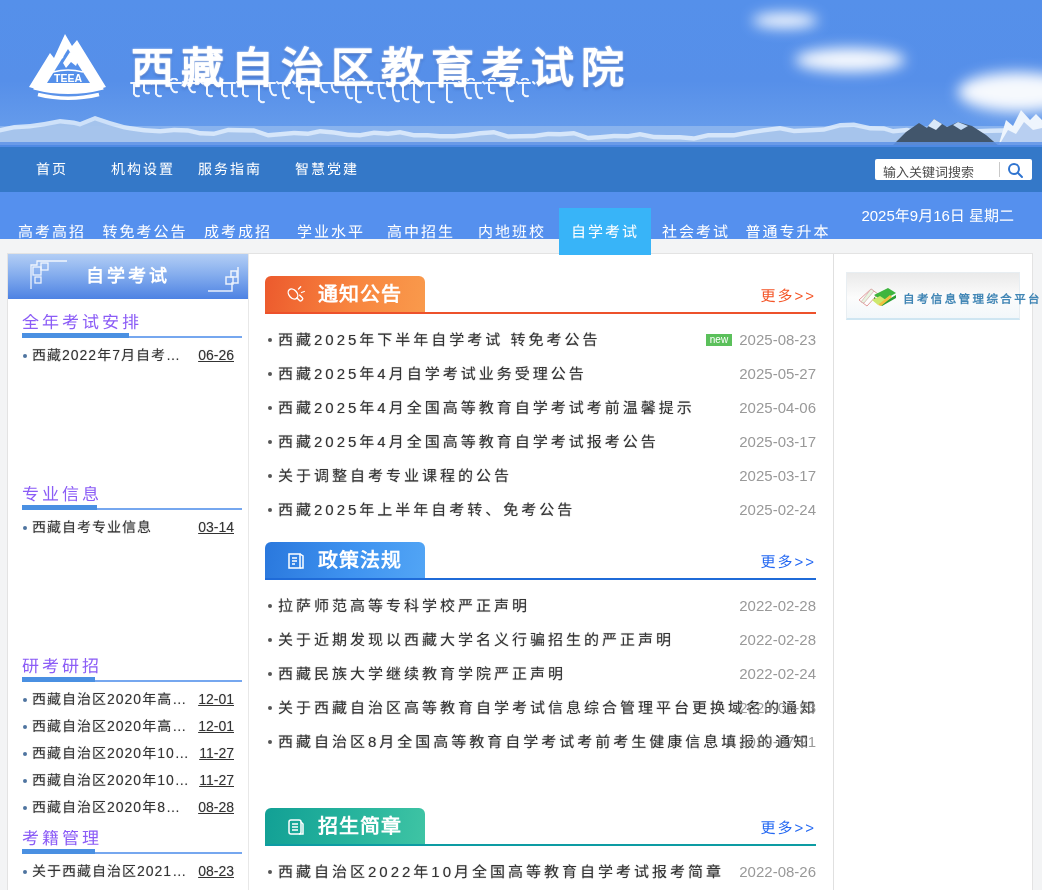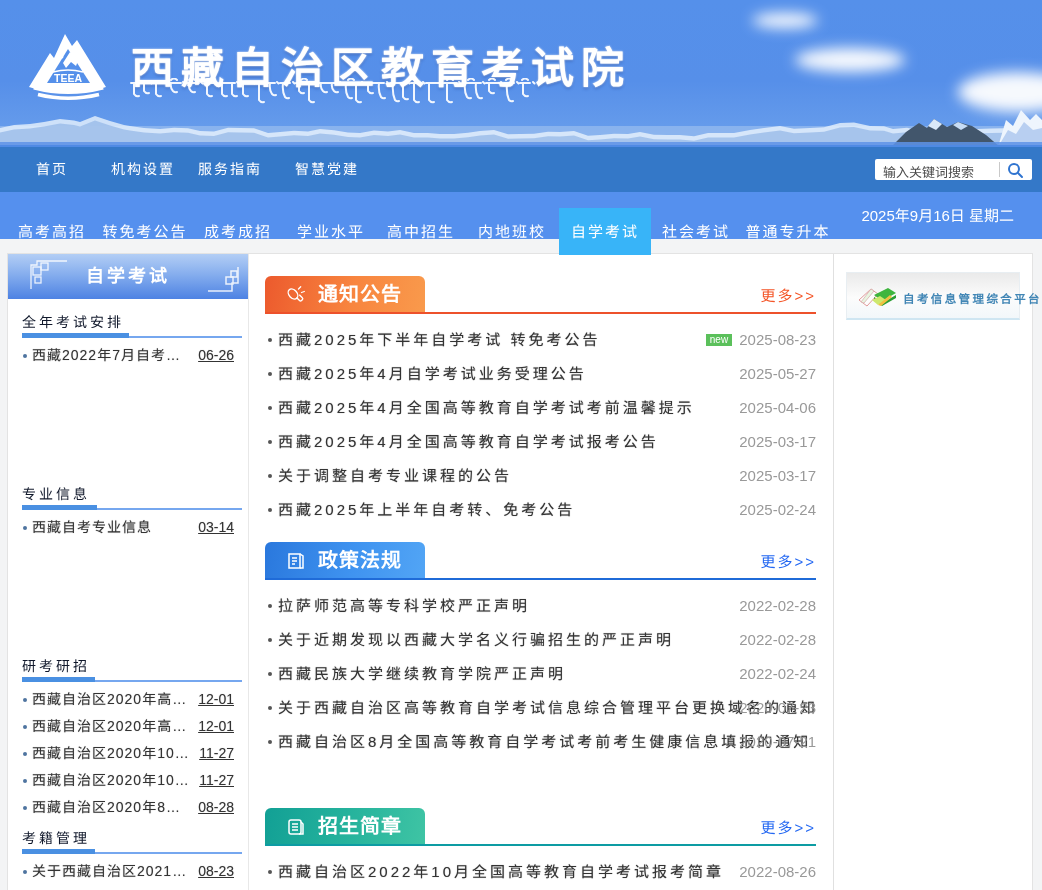--- a/index.html
+++ b/index.html
@@ -28,21 +28,21 @@
 
 .wrap{width:1026px;margin:14px 0 0 7px;background:#fff;border:1px solid #e3e3e3;display:flex;min-height:700px;}
 .lcol{width:241px;border-right:1px solid #e8e8e8;}
 .mcol{width:585px;border-right:1px solid #e0e0e0;padding:22px 17px 0 16px;}
 .rcol{width:198px;}
 
 .lhead{position:relative;height:45px;background:linear-gradient(180deg,#b3cef5 0%,#86aeee 45%,#4d82e3 100%);color:#fff;text-align:center;line-height:45px;font-size:18px;font-weight:bold;letter-spacing:3px;}
 .lhead svg{position:absolute;}
 .sec{height:172px;overflow:hidden;padding:0 14px;}
 .sec.first{margin-top:15px;}
-.sec h3{font-size:14px;font-weight:normal;color:#0f172a;line-height:17px;letter-spacing:3px;}
+.sec h3{font-size:17px;font-weight:normal;color:#8b5cf6;line-height:17px;letter-spacing:3px;}
 .tline{position:relative;height:5px;margin-top:2px;width:220px;}
 .tline:before{content:"";position:absolute;left:0;bottom:0;width:100%;height:2px;background:#76a7ef;}
 .tline:after{content:"";position:absolute;left:0;top:0;width:73px;height:5px;background:#4a90e2;}
 .tline.w106:after{width:107px;}
 .tline.w75:after{width:75px;}
 .sec ul{list-style:none;margin-top:4px;}
 .sec li{position:relative;height:27px;line-height:27px;font-size:14px;color:#333;padding-left:10px;white-space:nowrap;text-shadow:0 0 1px rgba(40,40,40,.35);}
 .sec li:before{content:"";position:absolute;left:1px;top:12px;width:4px;height:4px;border-radius:50%;background:#4f74a0;}
 .sec li .t{display:inline-block;max-width:161px;overflow:hidden;text-overflow:ellipsis;vertical-align:top;letter-spacing:1px;}
 .sec li .d{position:absolute;right:0;top:0;color:#333;text-decoration:underline;}

